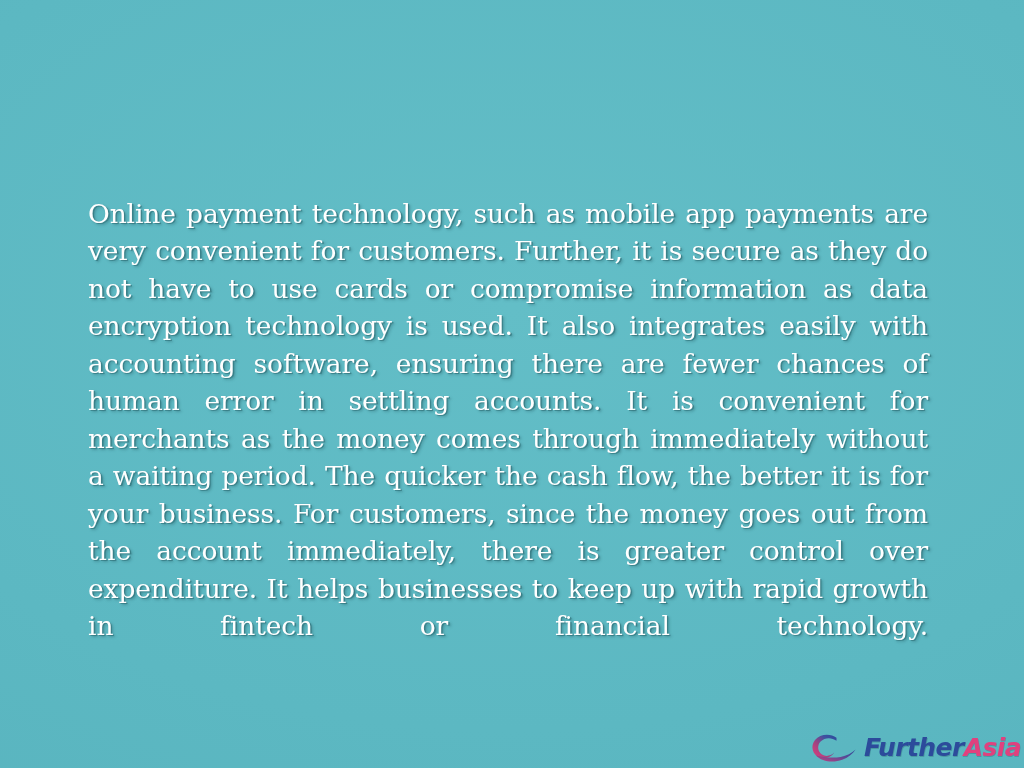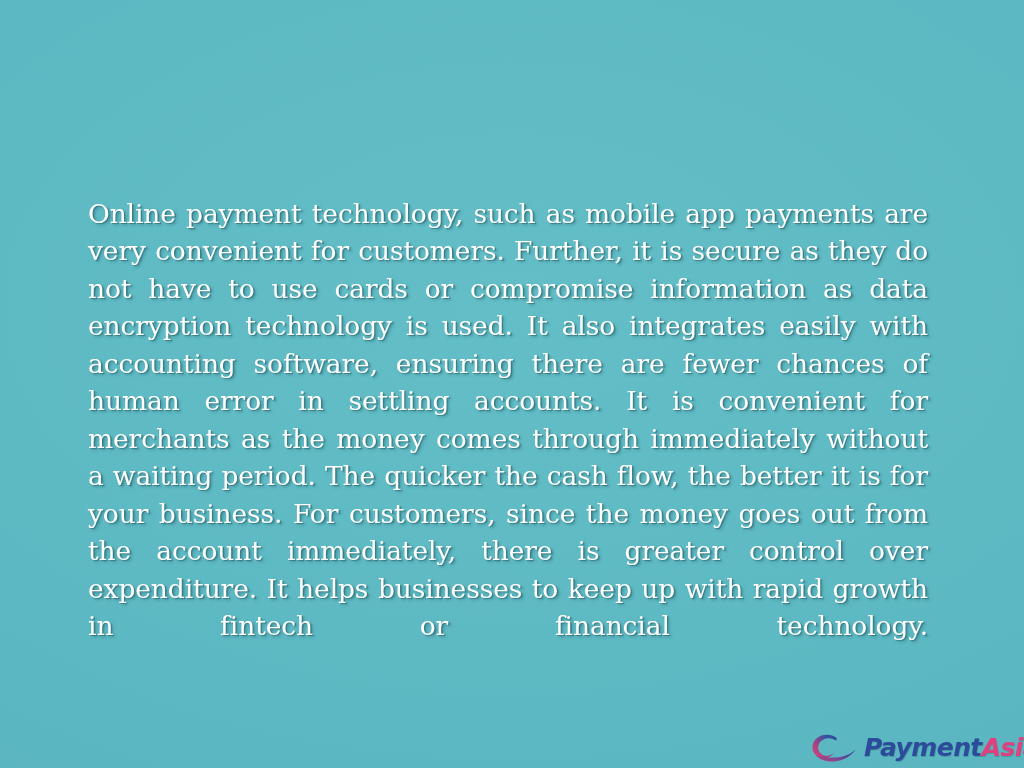--- a/index.html
+++ b/index.html
@@ -102,18 +102,18 @@
           <stop offset="100%" stop-color="#2c4b9b"></stop>
         </linearGradient>
       </defs>
 
       <path d="M30.5 7.8 C24.5 3.2 14.0 3.8 9.0 10.0 C4.0 16.2 6.6 24.8 13.6 27.4 C19.4 29.6 25.6 27.2 28.2 22.6 C25.0 26.0 19.8 27.0 16.0 24.6 C11.6 21.8 10.8 15.6 14.6 11.6 C18.6 7.4 25.4 7.0 30.5 10.8 Z" fill="url(#swooshGrad)"></path>
 
       <path d="M9.6 25.2 C16.0 31.8 27.0 33.2 36.2 29.8 C42.0 27.6 46.6 23.8 49.6 19.4 C45.8 23.0 40.6 25.8 34.6 26.9 C26.0 28.5 16.4 27.0 9.6 25.2 Z" fill="url(#tailGrad)"></path>
     </svg>
 
     <div id="logo-text">
-      <span class="word-primary">Payment</span><span class="word-accent">Asia</span>
+      <span class="word-primary">Further</span><span class="word-accent">Asia</span>
     </div>
 
   </div>
 
 </div>
 
 </body></html>

